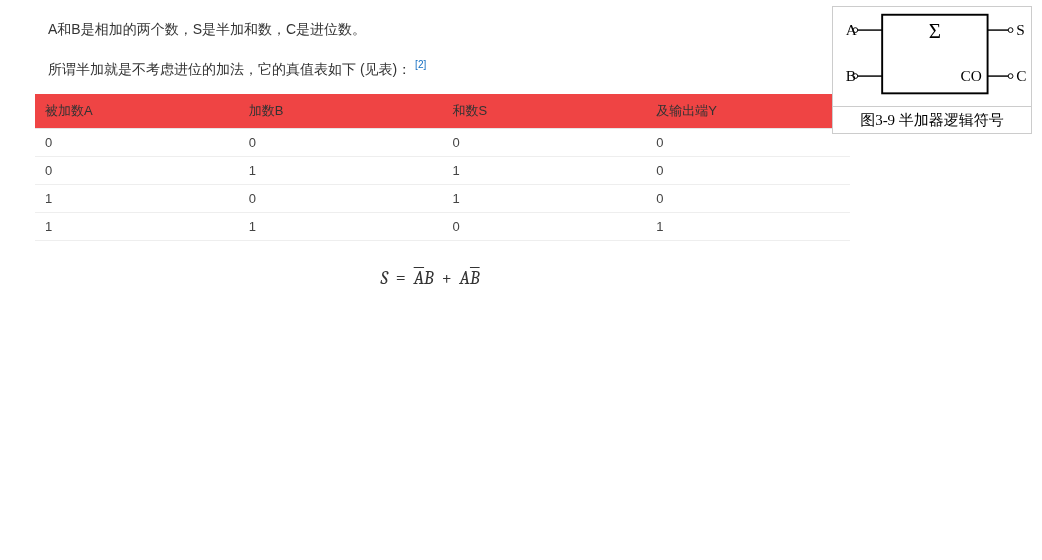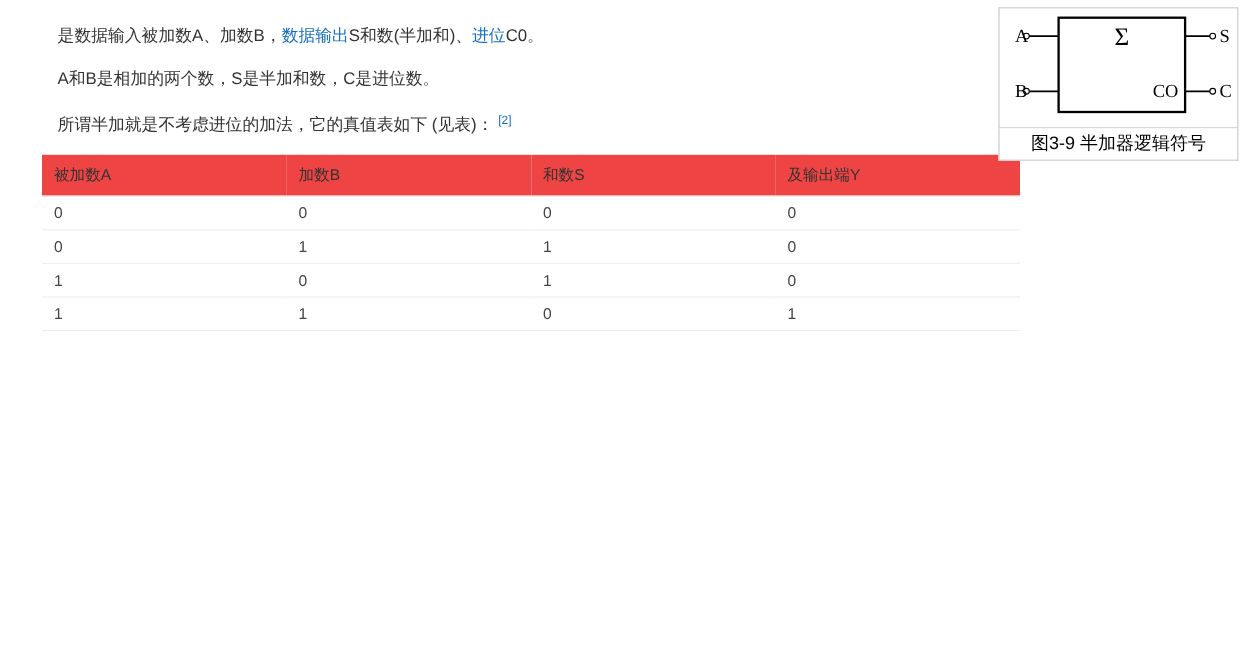--- a/index.html
+++ b/index.html
@@ -47,21 +47,21 @@
   .fig-box {
     border: 1px solid #ccc;
     background: #fff;
     padding: 2px;
   }
   .caption {
     border: 1px solid #ccc;
     border-top: none;
     font-size: 15px;
     line-height: 22px;
-    font-family: Liberation Sans, sans-serif;
+    font-family: Liberation Serif, serif;
     color: #000;
     background: #fff;
     padding: 2px 0;
   }
   table.truth {
     border-collapse: collapse;
     width: 815px;
     margin: 6px 0 0 15px;
     font-size: 13px;
     color: #444;
@@ -130,23 +130,20 @@
         <circle cx="182" cy="70" r="2.5" fill="#fff" stroke="#000"></circle>
         <text x="188" y="75" font-size="16" font-family="serif">C</text>
       </svg>
     </div>
     <div class="caption">图3-9 半加器逻辑符号</div>
   </div>
 
   <div class="content">
 
 
-    <p class="para">
-      <span>是数据输入被加数A、加数B，</span><a class="link">数据输出</a><span>S和数(半加和)、</span><a class="link">进位</a><span>C0。</span>
-    </p>
 
     <p class="para">A和B是相加的两个数，S是半加和数，C是进位数。</p>
 
     <p class="para">
       <span>所谓半加就是不考虑进位的加法，它的真值表如下 (见表)：</span>
       <sup><a class="link">[2]</a></sup>
     </p>
 
     <table class="truth">
       <thead>
@@ -179,16 +176,25 @@
         <tr>
           <td>1</td>
           <td>1</td>
           <td>0</td>
           <td>1</td>
         </tr>
       </tbody>
     </table>
 
 
+    <div class="formula-block">
+      <span class="eq nospace">
+        <span>S</span>
+        &nbsp;<span style="font-style:normal;">=</span>&nbsp;
+        <span class="overbar">A</span><span>B</span>
+        &nbsp;<span style="font-style:normal;">+</span>&nbsp;
+        <span>A</span><span class="overbar">B</span>
+      </span>
+    </div>
 
 
   </div>
 </div>
 
 </body></html>

